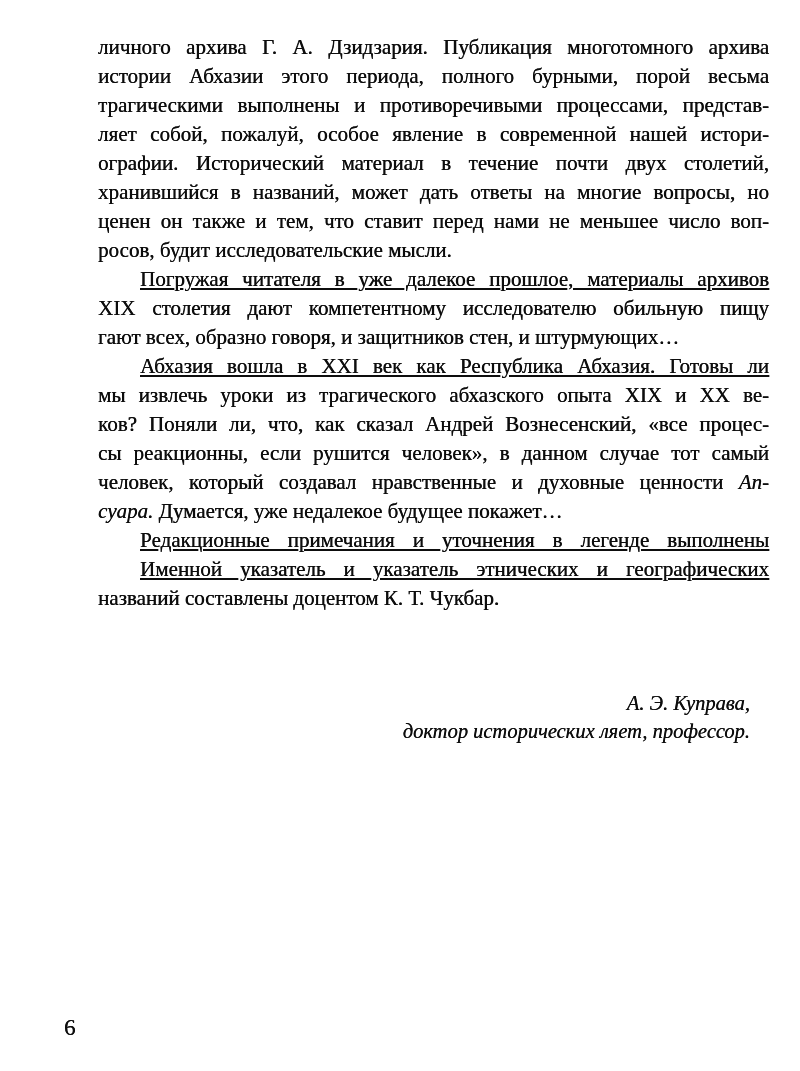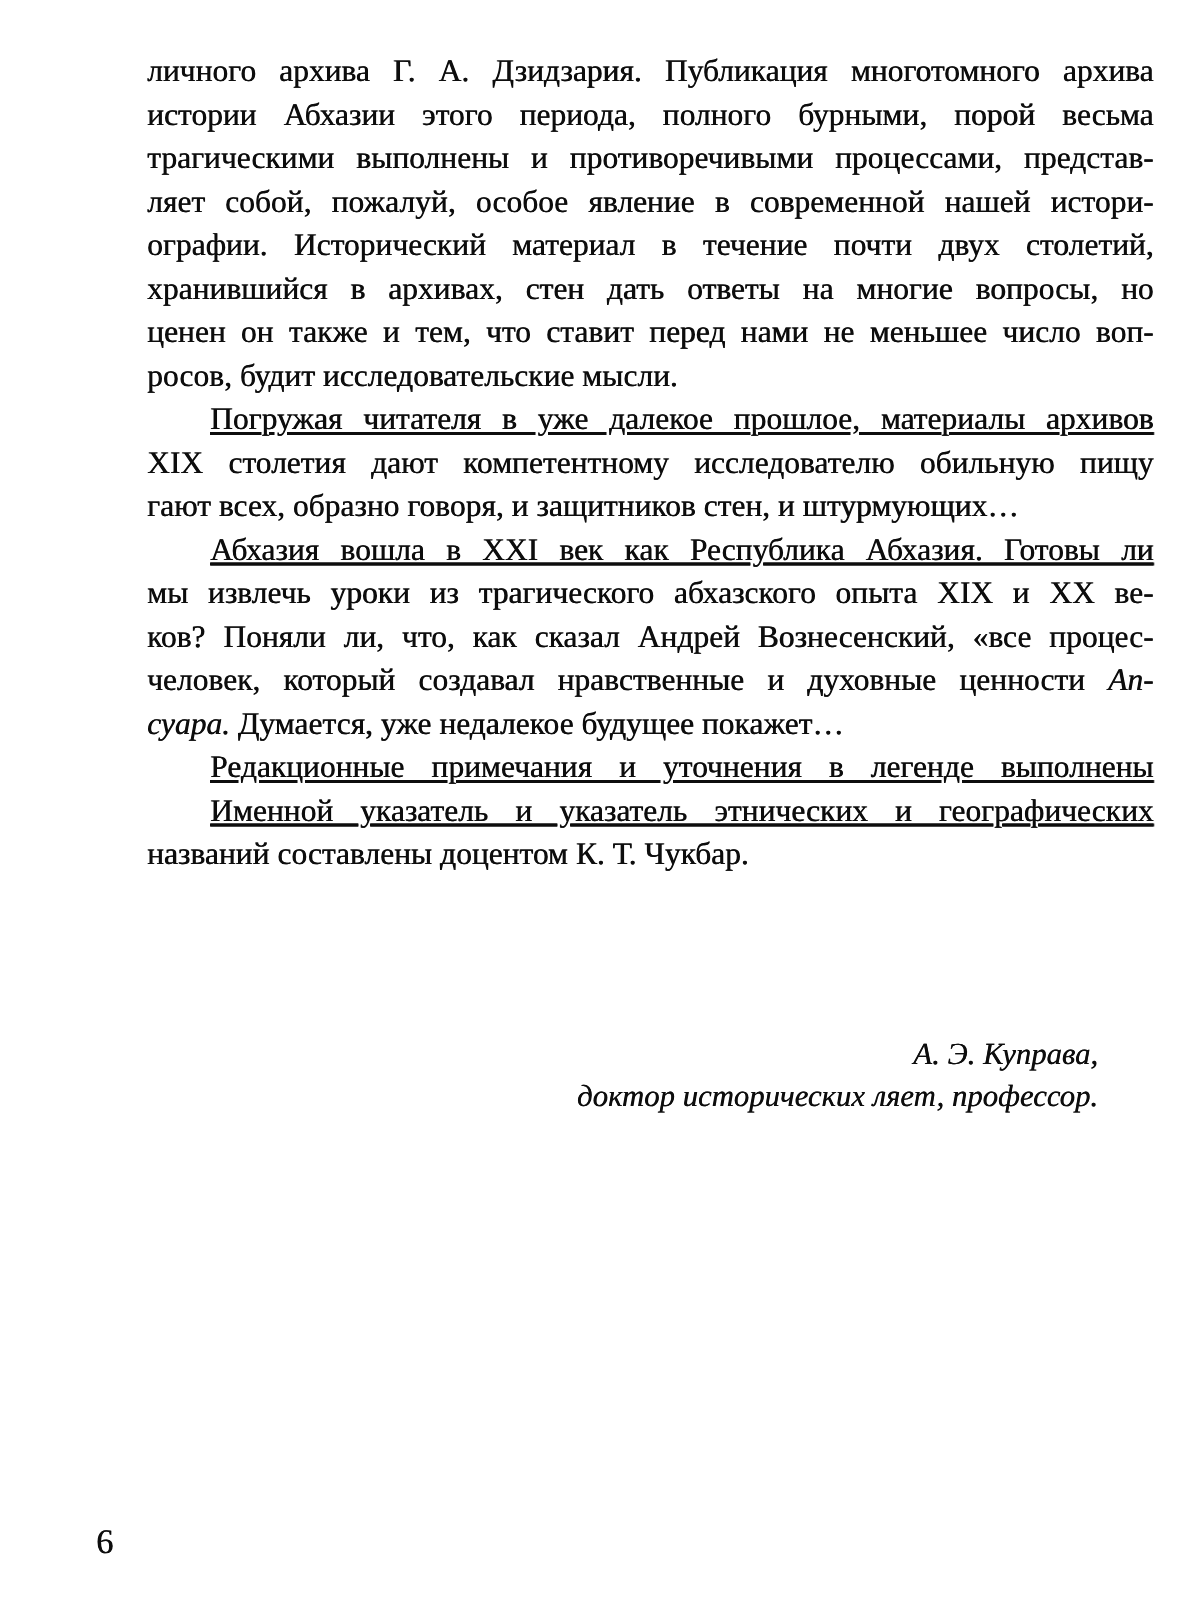--- a/index.html
+++ b/index.html
@@ -37,21 +37,21 @@
   .para.indent .line.first {
     text-indent: 42px;
     text-decoration: underline;
   }
   em {
     font-style: italic;
   }
   .signature {
     position: absolute;
     top: 690px;
-    right: 68px;
+    right: 50px;
     text-align: right;
     font-style: italic;
     font-size: 20.5px;
     line-height: 27.5px;
     text-shadow: 0.25px 0 0 currentColor;
   }
   .page-number {
     position: absolute;
     left: 64px;
     top: 1015px;
@@ -64,33 +64,34 @@
 <body>
 
 <div class="page">
   <div class="text-block" id="paragraphs">
       <div class="para">
         <div class="line first">личного архива Г. А. Дзидзария. Публикация многотомного архива</div>
         <div class="line">истории Абхазии этого периода, полного бурными, порой весьма</div>
         <div class="line">трагическими выполнены и противоречивыми процессами, представ-</div>
         <div class="line">ляет собой, пожалуй, особое явление в современной нашей истори-</div>
         <div class="line">ографии. Исторический материал в течение почти двух столетий,</div>
-        <div class="line">хранившийся в архивах, стен дать ответы на многие вопросы, но</div>
+        <div class="line">хранившийся в названий, может дать ответы на многие вопросы, но</div>
         <div class="line">ценен он также и тем, что ставит перед нами не меньшее число воп-</div>
         <div class="line last">росов, будит исследовательские мысли.</div>
       </div>
       <div class="para indent">
         <div class="line first">Погружая читателя в уже далекое прошлое, материалы архивов</div>
         <div class="line">XIX столетия дают компетентному исследователю обильную пищу</div>
         <div class="line last">гают всех, образно говоря, и защитников стен, и штурмующих…</div>
       </div>
       <div class="para indent">
         <div class="line first">Абхазия вошла в XXI век как Республика Абхазия. Готовы ли</div>
         <div class="line">мы извлечь уроки из трагического абхазского опыта XIX и XX ве-</div>
         <div class="line">ков? Поняли ли, что, как сказал Андрей Вознесенский, «все процес-</div>
+        <div class="line">сы реакционны, если рушится человек», в данном случае тот самый</div>
         <div class="line">человек, который создавал нравственные и духовные ценности <em>Ап-</em></div>
         <div class="line last"><em>суара.</em> Думается, уже недалекое будущее покажет…</div>
       </div>
       <div class="para indent">
         <div class="line first">Редакционные примечания и уточнения в легенде выполнены</div>
       </div>
       <div class="para indent">
         <div class="line first">Именной указатель и указатель этнических и географических</div>
         <div class="line last">названий составлены доцентом К. Т. Чукбар.</div>
       </div>

